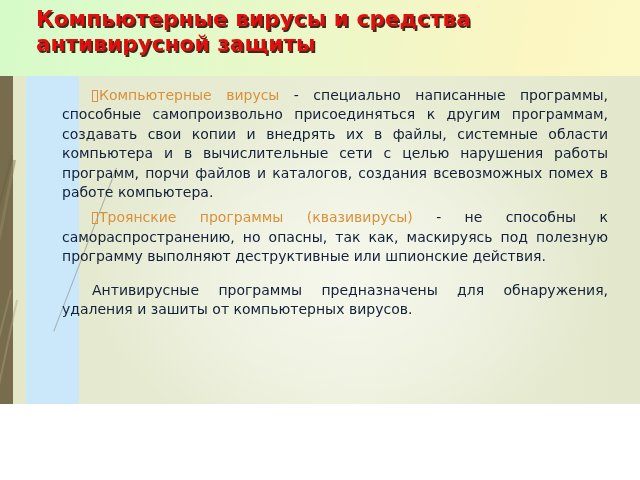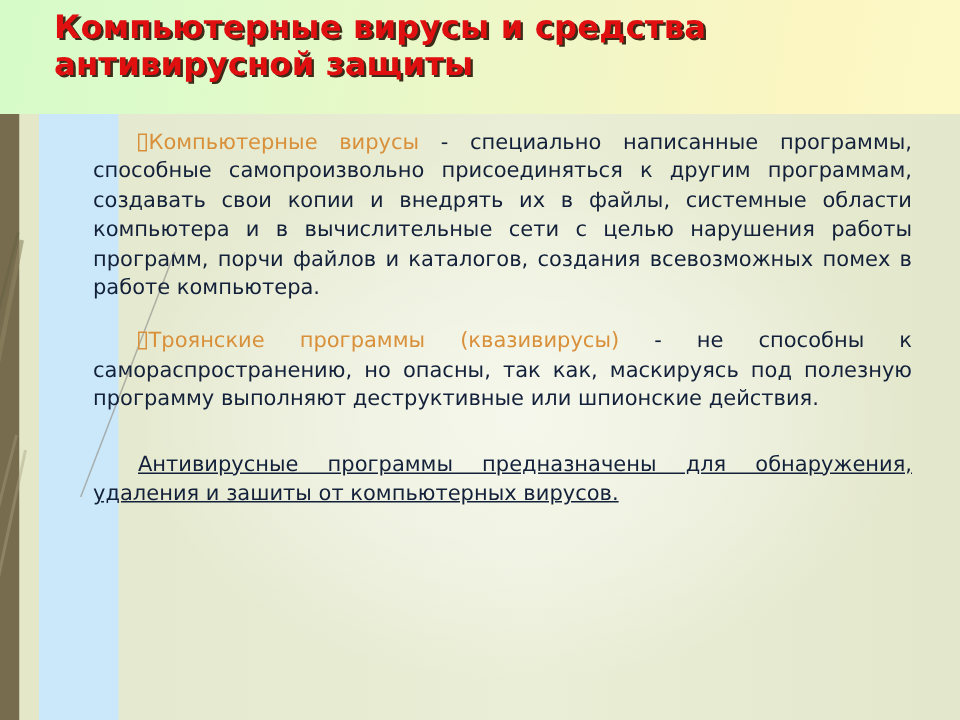--- a/index.html
+++ b/index.html
@@ -4,21 +4,21 @@
 <style>
   html, body {
     margin: 0;
     padding: 0;
     background: #ffffff;
   }
 
   #slide {
     position: relative;
     width: 640px;
-    height: 480px;
+    height: 404px;
     overflow: hidden;
     font-family: "DejaVu Sans", "Liberation Sans", sans-serif;
     background: #e6ead0;
   }
 
   
   #header-band {
     position: absolute;
     left: 0;
     top: 0;
@@ -163,25 +163,24 @@
 
   .para {
     margin: 0 0 0 0;
     color: #13203a;
     font-size: 14px;
     line-height: 19.4px;
     text-align: justify;
     text-indent: 30px;
   }
   .para + .para {
-    margin-top: 16px;
+    margin-top: 6px;
   }
   .para.last {
-    margin-top: 24px;
-    text-decoration: underline;
+    margin-top: 14px;
   }
   .para.last .body-run {
     text-align: justify;
   }
 
   .bullet-box {
     display: inline-block;
     width: 6px;
     height: 12px;
     border: 1px solid #d9903a;

